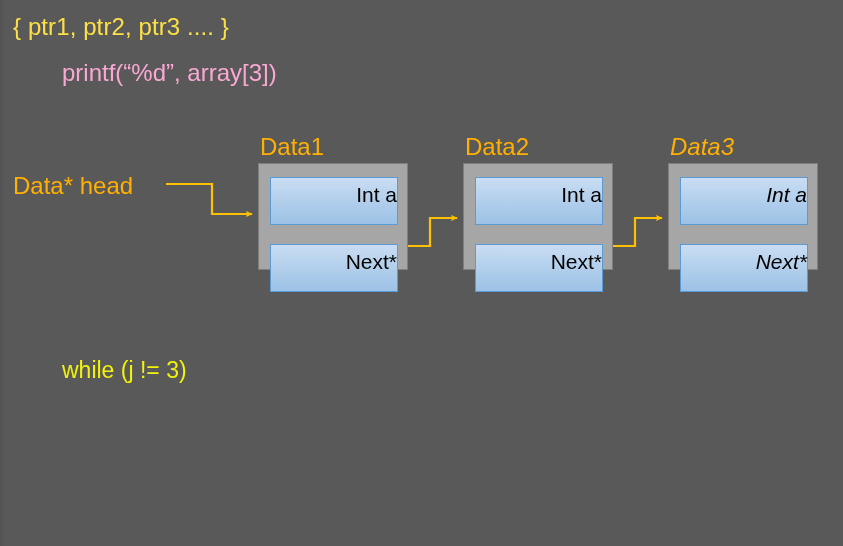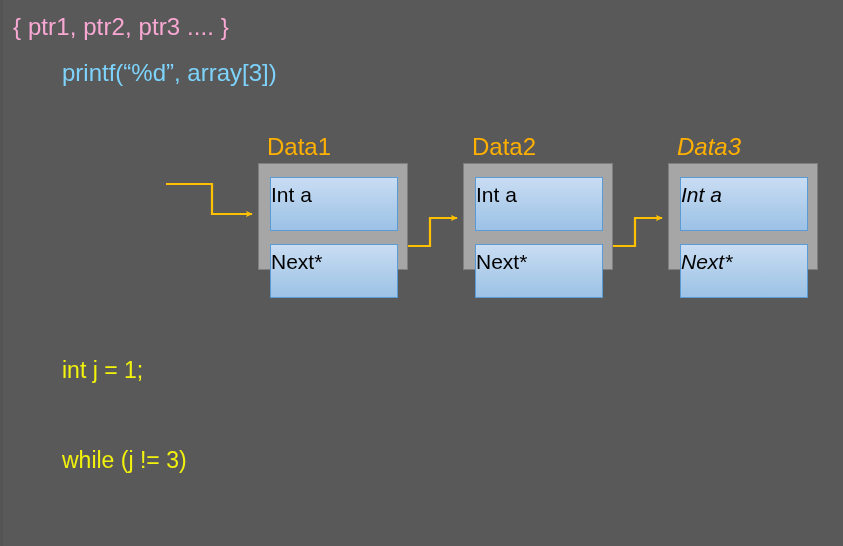--- a/index.html
+++ b/index.html
@@ -26,74 +26,74 @@
 
   
   .top-line {
     position: absolute;
     white-space: pre;
     font-weight: 400;
   }
   #ptr-set {
     left: 13px; top: 13px;
     font-size: 24px;
-    color: #f9a8d4;
+    color: #fde047;
     letter-spacing: 0.1px;
   }
   #printf-array {
     left: 62px; top: 59px;
     font-size: 24px;
-    color: #7dd3fc;
+    color: #f9a8d4;
   }
 
   
   #head-label {
     position: absolute;
     left: 13px; top: 172px;
     font-size: 24px;
     color: #FFB000;
     white-space: pre;
   }
 
   
   .node {
     position: absolute;
     width: 150px;
     height: 107px;
   }
   .node-title {
     position: absolute;
-    left: 9px;
+    left: 2px;
     top: -30px;
     font-size: 24px;
     color: #FFB000;
     white-space: pre;
     line-height: 28px;
   }
   .node-frame {
     position: absolute;
     left: 0; top: 0;
     width: 150px;
     height: 107px;
     box-sizing: border-box;
     background: #A6A6A6;
     border: 1px solid #7F7F7F;
   }
   .field {
     position: absolute;
     left: 11px;
     width: 128px;
-    height: 54px;
+    height: 48px;
     box-sizing: border-box;
     border: 1px solid #5B9BD5;
     background: linear-gradient(to bottom, #C9DDF3 0%, #B4D0EC 45%, #9CC2E6 100%);
     color: #000000;
     font-size: 21px;
     line-height: 34px;
-    text-align: left;
+    text-align: right;
     white-space: pre;
   }
   .field-a   { top: 13px; }
   .field-next{ top: 80px; }
 
   
   #node-1 { left: 258px; top: 163px; }
   #node-2 { left: 463px; top: 163px; border-radius: 12px; }
   #node-3 { left: 668px; top: 163px; font-style: italic; }
 
@@ -121,20 +121,21 @@
 <body>
 
 <div id="stage">
 
   <div id="left-edge"></div>
 
   <div class="top-line" id="ptr-set">{ ptr1, ptr2, ptr3 .... }</div>
 
   <div class="top-line" id="printf-array">printf(“%d”, array[3])</div>
 
+  <div id="head-label">Data* head</div>
 
   <svg id="connectors" viewBox="0 0 843 546" width="843" height="546">
     <defs>
       <marker id="arrowhead" markerWidth="7" markerHeight="7" refX="6.2" refY="3.1" orient="auto" markerUnits="userSpaceOnUse">
         <path d="M0,0 L7,3.1 L0,6.2 L1.6,3.1 Z" fill="#FFC000"></path>
       </marker>
     </defs>
 
     <path d="M166,184 L212,184 L212,214 L252,214" fill="none" stroke="#FFC000" stroke-width="2.2" marker-end="url(#arrowhead)"></path>
 
@@ -161,21 +162,20 @@
 
   <div class="node" id="node-3">
     <div class="node-title">Data3</div>
     <div class="node-frame">
       <div class="field field-a">Int a</div>
       <div class="field field-next">Next*</div>
     </div>
   </div>
 
   <div id="code-block">
-    <div class="code-line">int j = 1;</div>
     <div class="code-line">while (j != 3)</div>
     
     
     
     
     
   </div>
 
 </div>
 

